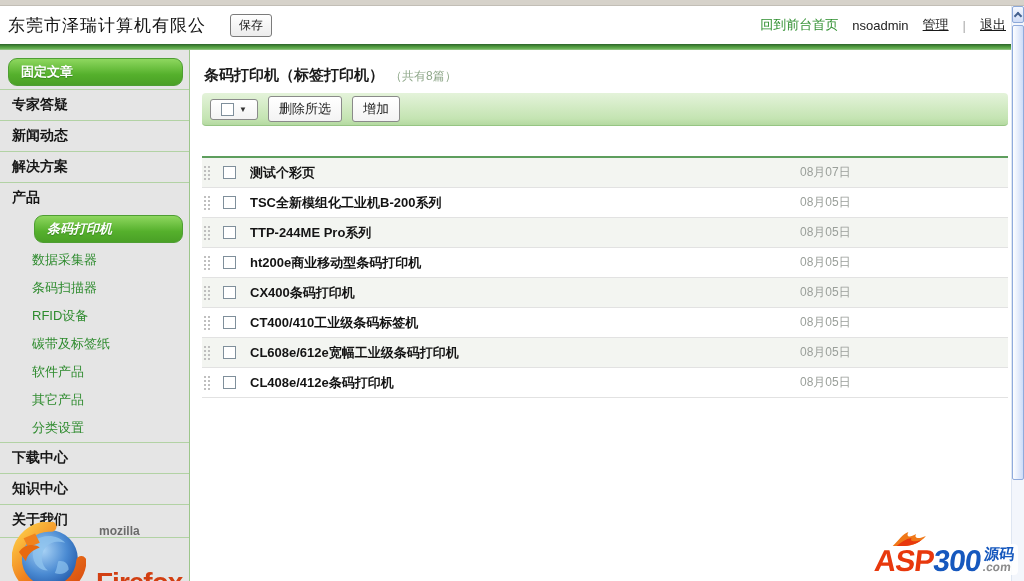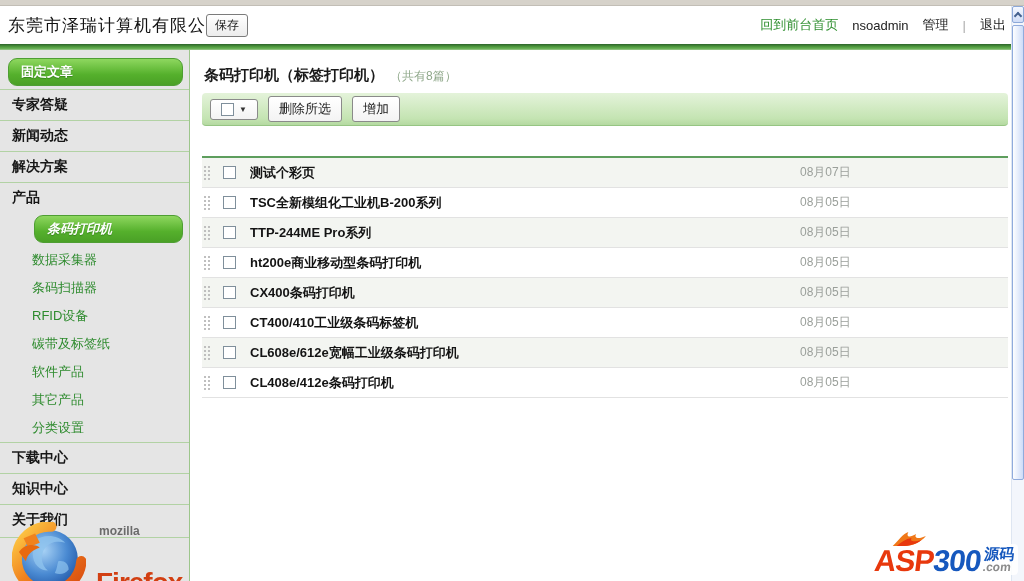--- a/index.html
+++ b/index.html
@@ -7,29 +7,29 @@
   body { font-family:"Liberation Sans","DejaVu Sans",sans-serif; background:#fff; }
 
   .screen { position:relative; width:1024px; height:581px; overflow:hidden; background:#fff; }
 
   
   .top-strip { height:6px; background:#d6d2ca; border-bottom:1px solid #c2beb6; }
 
   
   .header { height:38px; background:#fff; display:flex; align-items:center;
             justify-content:space-between; padding:0 18px 0 8px; }
-  .header-left { display:flex; align-items:flex-start; gap:0; }
+  .header-left { display:flex; align-items:flex-start; gap:24px; }
   .site-title { font-size:17px; color:#111; letter-spacing:1px; }
   .save-btn { font-size:12px; color:#222; background:linear-gradient(#ffffff,#ececec);
               border:1px solid #7b7b7b; border-radius:3px; padding:2px 8px; cursor:pointer;
               font-family:inherit; }
   .header-right { display:flex; align-items:center; gap:14px; font-size:13px; }
   .link-green { color:#2f8f2f; text-decoration:none; cursor:pointer; }
   .username { color:#222; }
-  .link-dark { color:#1a1a1a; cursor:pointer; }
+  .link-dark { color:#1a1a1a; text-decoration:underline; cursor:pointer; }
   .sep { color:#aaa; }
 
   
   .green-divider { height:6px; background:linear-gradient(#2c632a,#4f9a3e 55%,#6fb55c);
                    border-bottom:1px solid #8cc17c; }
 
   
   .body { display:flex; height:531px; }
 
   

